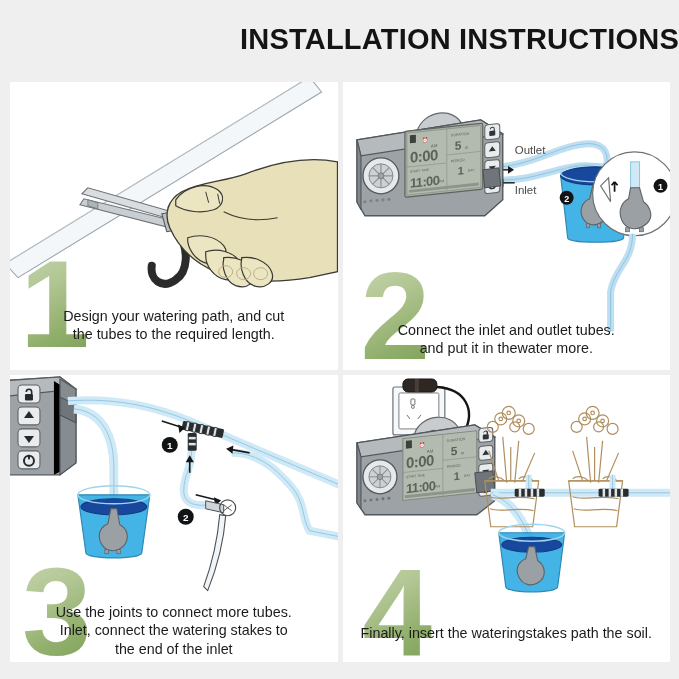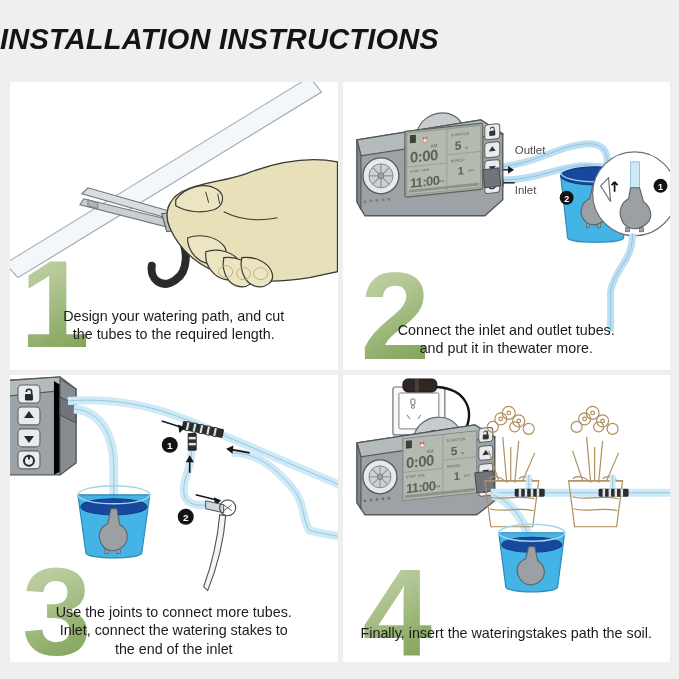--- a/index.html
+++ b/index.html
@@ -7,25 +7,24 @@
     width:679px;height:679px;
     background:#efeff0;
     font-family:"Liberation Sans", sans-serif;
     overflow:hidden;
   }
   .page{position:relative;width:679px;height:679px;box-sizing:border-box;}
 
   
   .title{
     position:absolute;top:23px;left:0;width:679px;
-    text-align:left;
+    text-align:right;
     font-size:29px;font-weight:bold;color:#141414;
     letter-spacing:.2px;
     font-family:"Liberation Sans", sans-serif;
-    font-style:italic;
   }
 
   
   .grid{
     position:absolute;left:10px;top:82px;
     width:660px;height:580px;
     display:grid;
     grid-template-columns:1fr 1fr;
     grid-template-rows:1fr 1fr;
     gap:5px;

